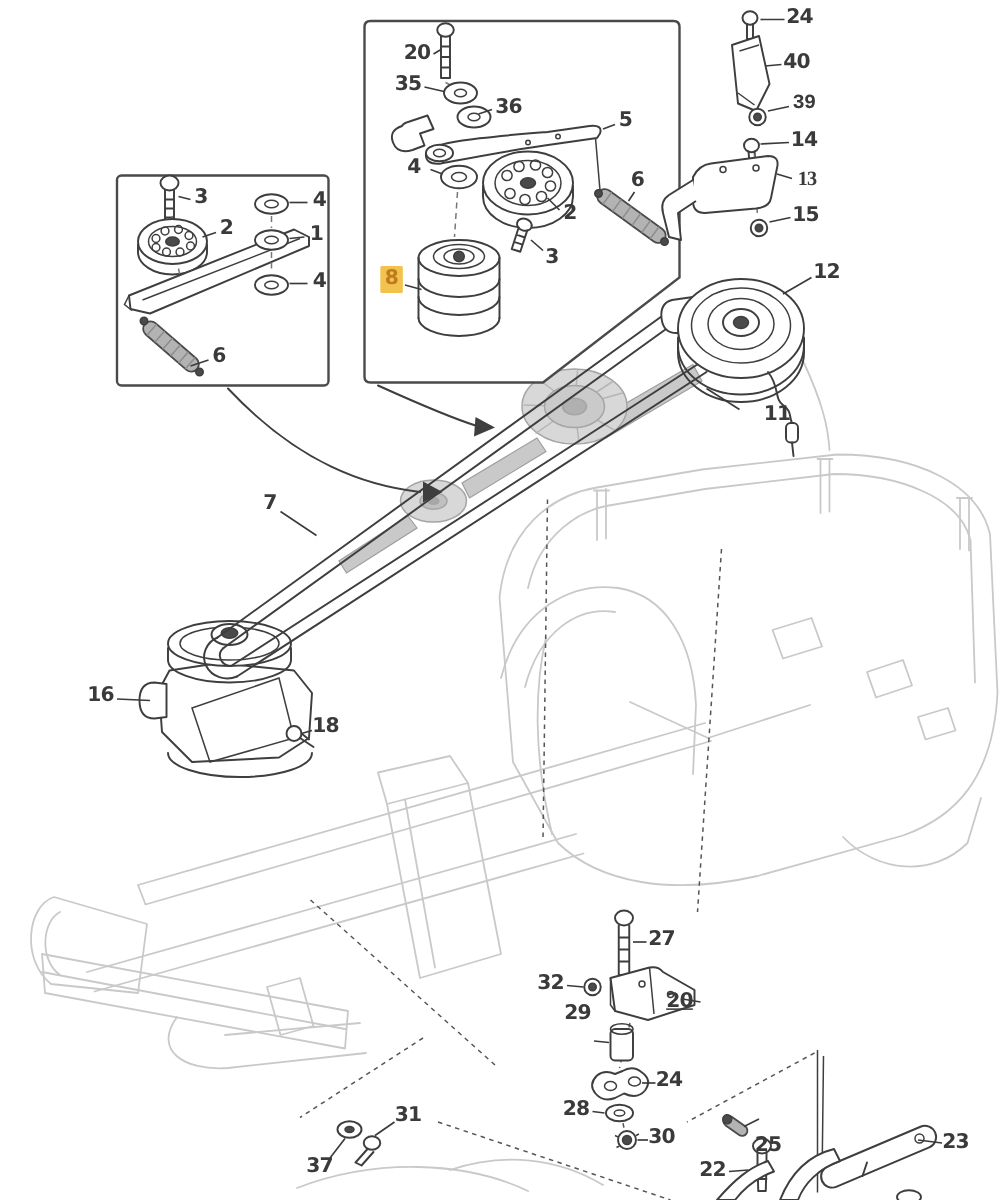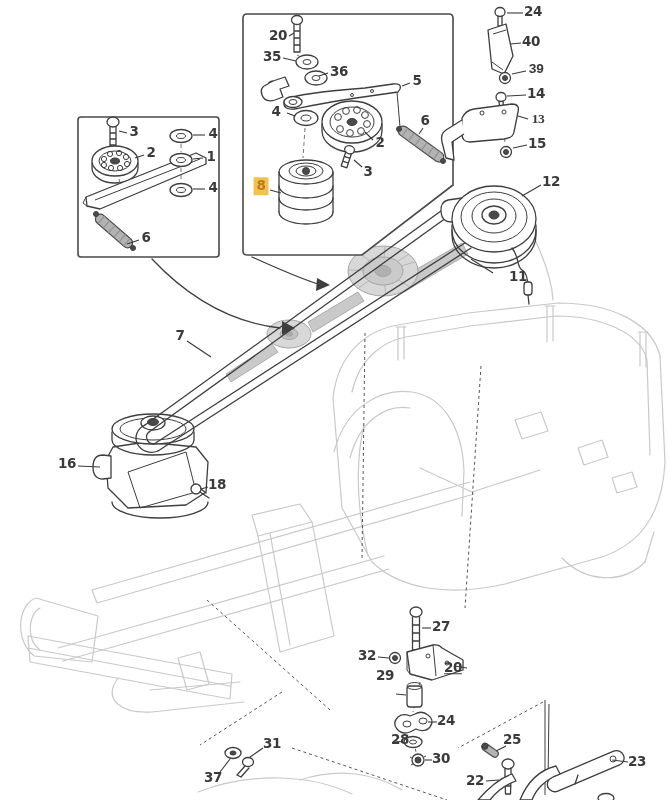--- a/index.html
+++ b/index.html
@@ -422,21 +422,21 @@
       <div class="callout" style="left: 551px; top: 182px;">12</div>
       <div class="callout" style="left: 518px; top: 277px;">11</div>
       <div class="callout" style="left: 180px; top: 336px;">7</div>
       <div class="callout" style="left: 67px; top: 464px;">16</div>
       <div class="callout" style="left: 217px; top: 485px;">18</div>
       <div class="callout" style="left: 441px; top: 627px; text-align: right;">27</div>
       <div class="callout" style="left: 367px; top: 656px;">32</div>
       <div class="callout" style="left: 453px; top: 668px; text-decoration: underline;">20</div>
       <div class="callout" style="left: 385px; top: 676px;">29</div>
       <div class="callout" style="left: 446px; top: 721px;">24</div>
-      <div class="callout" style="left: 384px; top: 740px; margin-left: 16px;">28</div>
+      <div class="callout" style="left: 384px; top: 740px;">28</div>
       <div class="callout" style="left: 441px; top: 759px;">30</div>
-      <div class="callout" style="left: 512px; top: 740px;">25</div>
+      <div class="callout" style="left: 512px; top: 764px;">25</div>
       <div class="callout" style="left: 475px; top: 781px;">22</div>
       <div class="callout" style="left: 637px; top: 762px;">23</div>
       <div class="callout" style="left: 272px; top: 744px;">31</div>
       <div class="callout" style="left: 213px; top: 778px;">37</div>
     </div>
 </div>
 
 </body></html>

